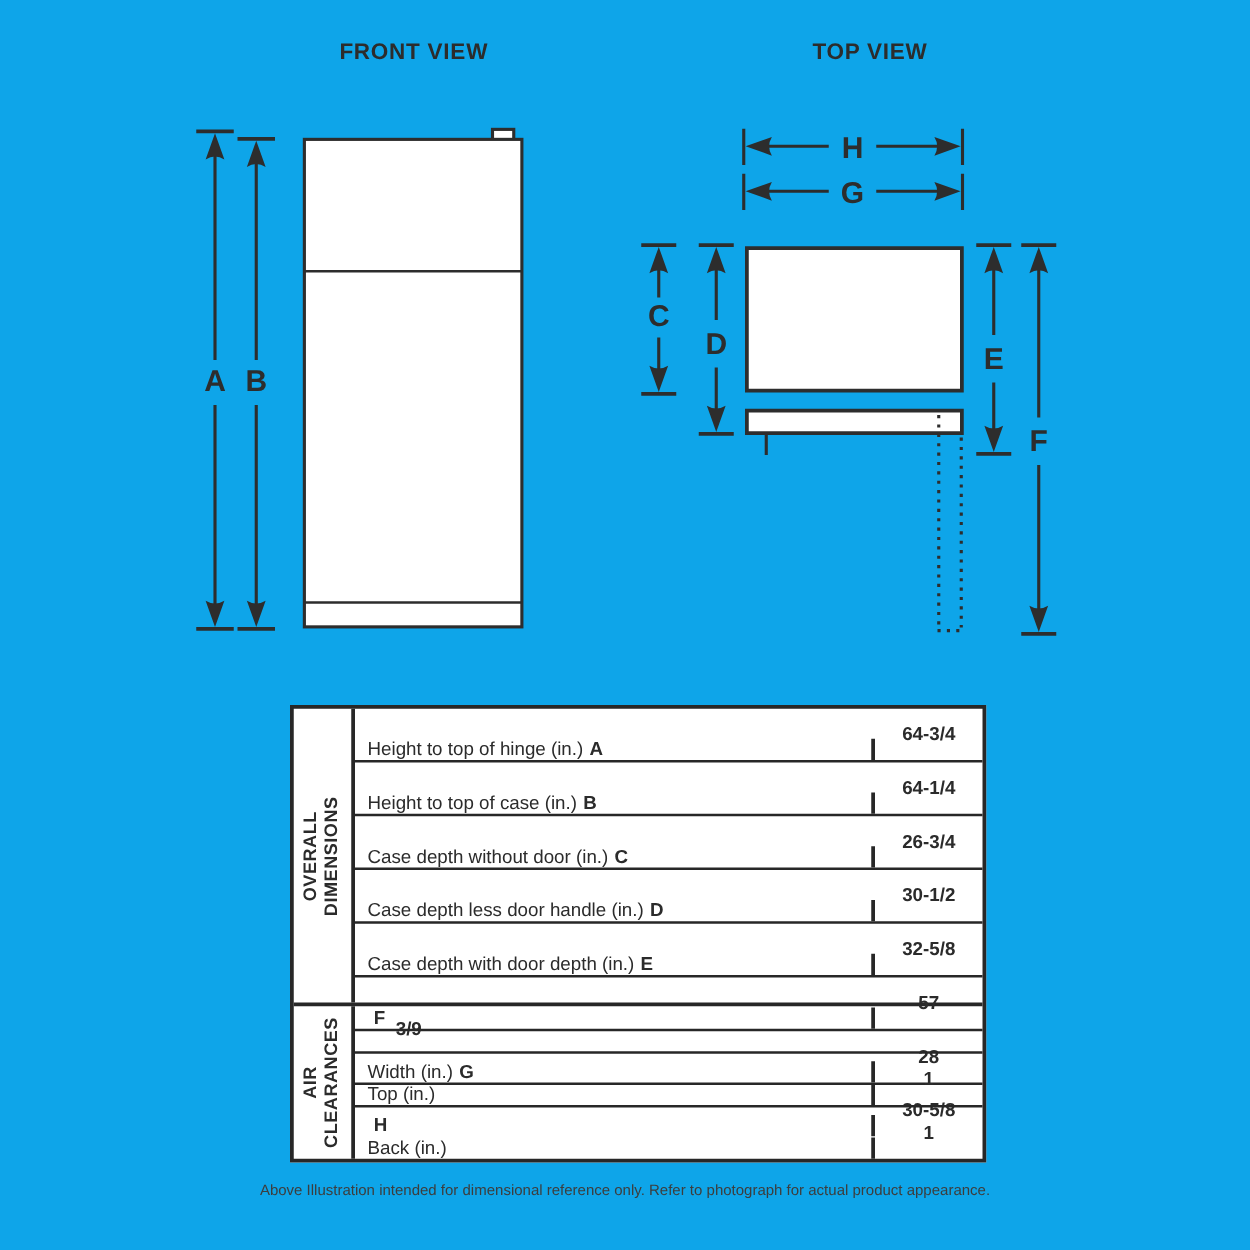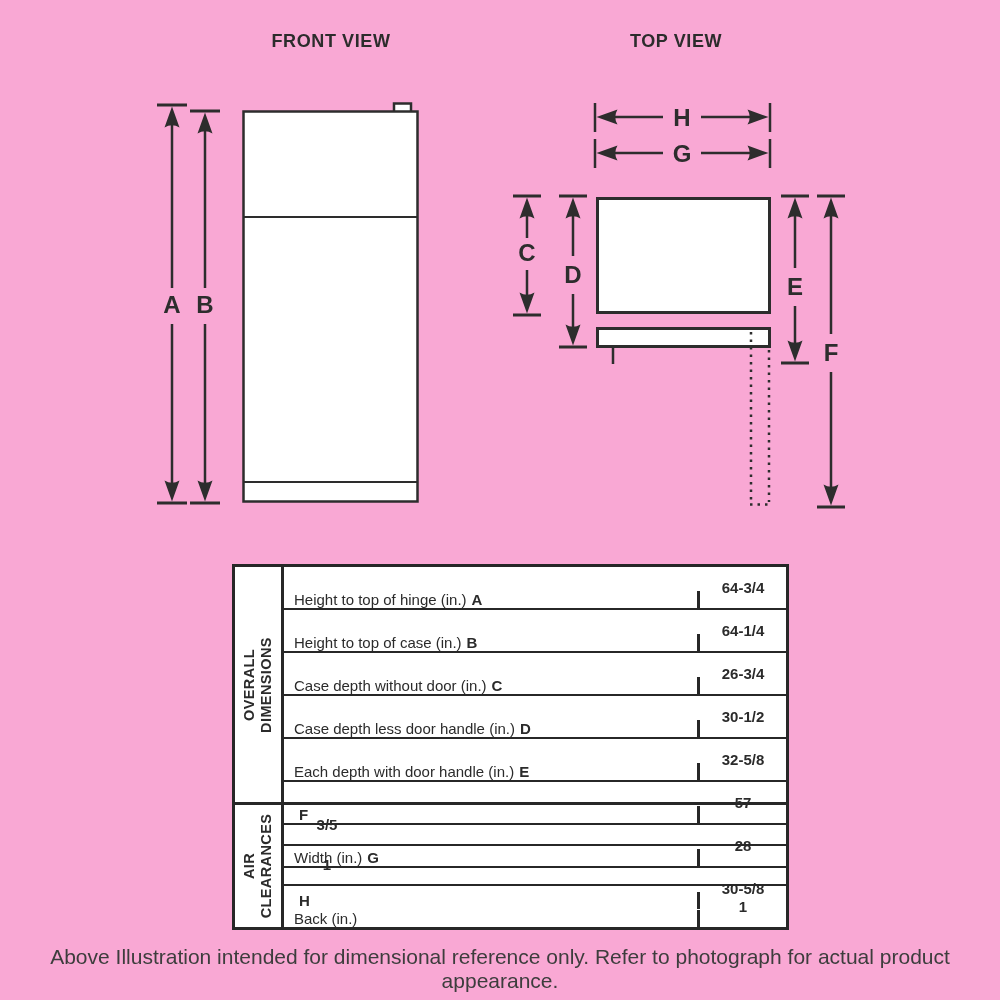--- a/index.html
+++ b/index.html
@@ -1,25 +1,25 @@
 <!DOCTYPE html>
 <html><head>
 <meta charset="utf-8">
 <style>
   html,body { margin:0; padding:0; background:#ffffff; }
   #page {
-    position:relative; width:1000px; height:1000px; background:#f9a8d4;
+    position:relative; width:1000px; height:1000px; background:#0ea5e9;
     font-family:"Liberation Sans", sans-serif; color:#2b2b2b; overflow:hidden;
   }
   .view-title {
     position:absolute; top:31px; transform:translateX(-50%);
     font-weight:bold; font-size:18px; letter-spacing:0.6px; color:#2c2c2c; white-space:nowrap;
   }
   #front-title { left:331px; }
-  #top-title   { left:676px; }
+  #top-title   { left:696px; }
   #diagram-svg { position:absolute; left:0; top:0; }
 
   
   .dim-table {
     position:absolute; left:232px; top:564px; width:557px; height:366px;
     border:3px solid #272727; box-sizing:border-box; background:#fff;
     display:flex; flex-direction:column;
   }
   .tsection { display:flex; min-height:0; }
   .tsection-1 { height:235px; border-bottom:3px solid #272727; flex:none; }
@@ -39,21 +39,21 @@
     flex:1; display:flex; align-items:center; padding-left:10px;
     font-size:15px; color:#2b2b2b; border-right:3px solid #272727; white-space:nowrap;margin-top:24px;
   }
   .letter { font-weight:bold; margin-left:5px; }
   .trow-value {
     width:86px; flex:none; display:flex; align-items:center; justify-content:center;
     font-weight:bold; font-size:15px; color:#2b2b2b;
   }
   .caption {
     position:absolute; top:945px; left:0; width:1000px; text-align:center;
-    font-size:21px; color:#3d3d3d;
+    font-size:12px; color:#3d3d3d;
   }
   .dim-label { font:bold 24px "Liberation Sans", sans-serif; fill:#2d2d2d; }
 </style>
 </head>
 <body>
 
 <div id="page">
 
   <div class="view-title" id="front-title">FRONT VIEW</div>
   <div class="view-title" id="top-title">TOP VIEW</div>
@@ -203,21 +203,21 @@
         </div>
         <div class="trow">
           <div class="trow-label">
               <span>Case depth less door handle (in.)</span>
               <b class="letter">D</b>
             </div>
           <div class="trow-value">30-1/2</div>
         </div>
         <div class="trow">
           <div class="trow-label">
-              <span>Each depth with door handle (in.)</span>
+              <span>Case depth with door depth (in.)</span>
               <b class="letter">E</b>
             </div>
           <div class="trow-value">32-5/8</div>
         </div>
         <div class="trow">
           <div class="trow-label">
               <b class="letter">F</b>
             </div>
           <div class="trow-value">57</div>
         </div>
@@ -239,23 +239,26 @@
 
     <div class="tsection tsection-2">
       <div class="tsection-label">
         <div class="vtext">
           <span>AIR</span>
           <span>CLEARANCES</span>
         </div>
       </div>
       <div class="trows">
         <div class="trow">
-          <div class="trow-value">3/5</div>
-        </div>
-        <div class="trow">
+          <div class="trow-value">3/9</div>
+        </div>
+        <div class="trow">
+          <div class="trow-label">
+              <span>Top (in.)</span>
+            </div>
           <div class="trow-value">1</div>
         </div>
         <div class="trow">
           <div class="trow-label">
               <span>Back (in.)</span>
             </div>
           <div class="trow-value">1</div>
         </div>
       </div>
     </div>

